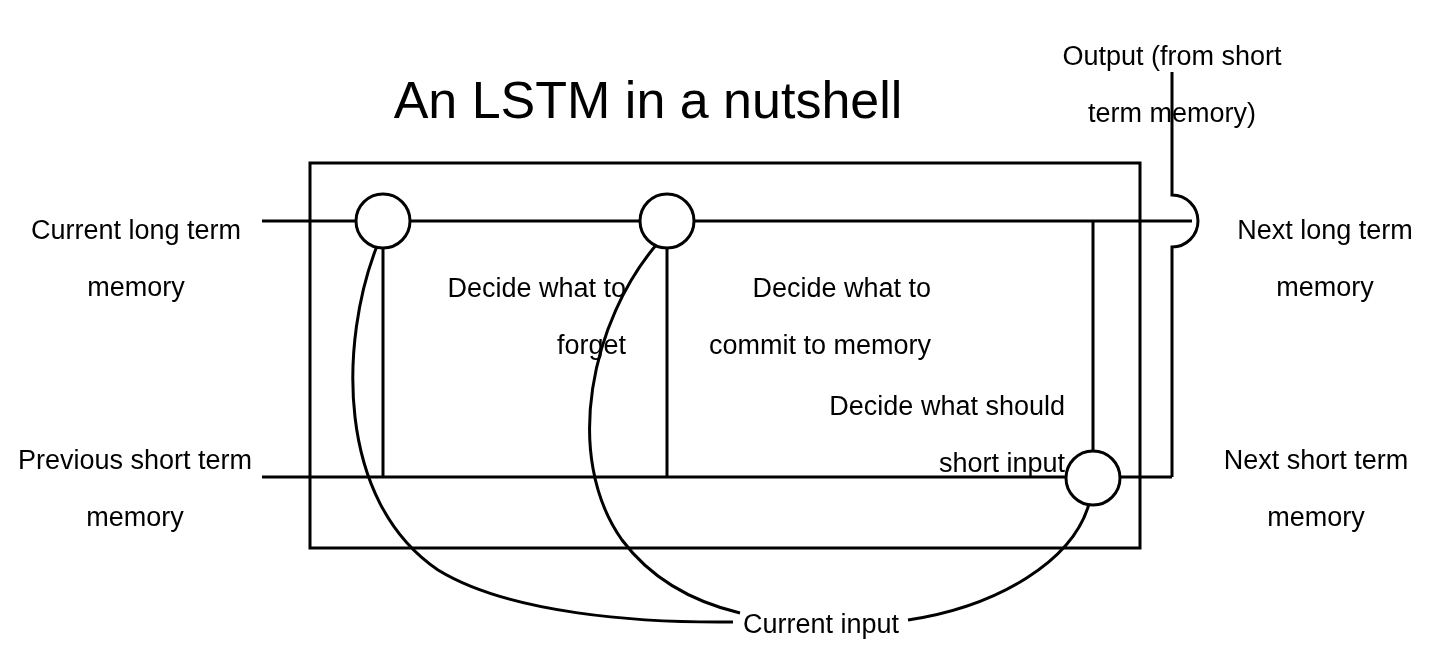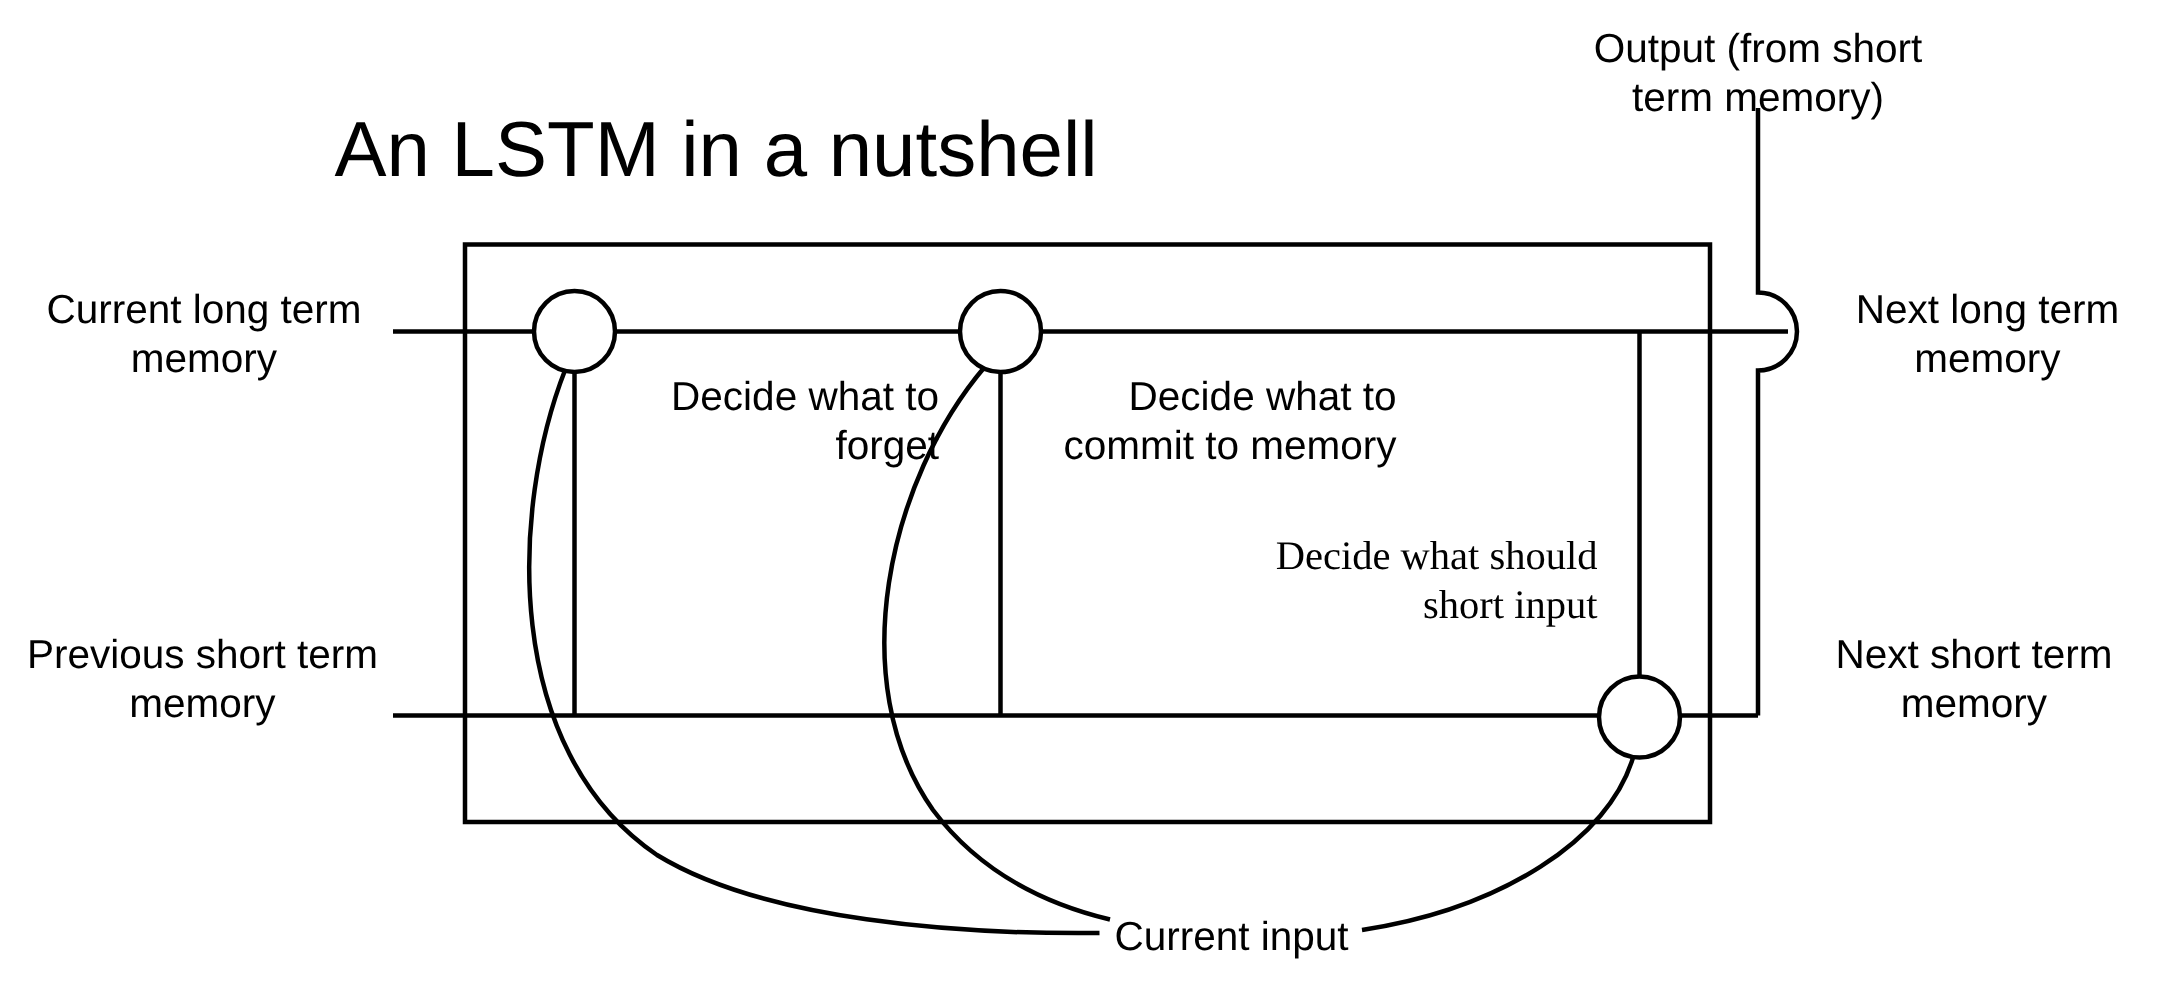--- a/index.html
+++ b/index.html
@@ -15,33 +15,34 @@
   svg.diagram {
     position: absolute;
     left: 0; top: 0;
     width: 1446px; height: 656px;
   }
   .shape { fill: none; stroke: #000000; stroke-width: 3; stroke-linecap: butt; }
   .gate  { fill: #ffffff; stroke: #000000; stroke-width: 3; }
   .title {
     position: absolute;
     left: 223px; top: 72px; width: 850px;
+    text-align: center;
     font-size: 52px;
     line-height: 56px;
     white-space: nowrap;
   }
   .lbl {
     position: absolute;
     font-size: 27px;
     line-height: 33px;
   }
   .lbl.center { text-align: center; }
   .lbl.left   { text-align: right; }
   .lbl.right  { text-align: right; }
-  .ln { display: block; }
+  .ln { display: block; margin-top: 24px; }
 </style>
 </head>
 <body>
 
 <div class="stage">
 
   <svg class="diagram" viewBox="0 0 1446 656" aria-hidden="true">
 
     <line class="shape" x1="262" y1="221" x2="1192" y2="221"></line>
     <line class="shape" x1="262" y1="477" x2="1172" y2="477"></line>
@@ -93,20 +94,20 @@
   <div class="lbl left" style="left:396px; top:248px; width:230px;">
     <span class="ln">Decide what to</span>
     <span class="ln">forget</span>
   </div>
 
   <div class="lbl left" style="left:681px; top:248px; width:250px;">
     <span class="ln">Decide what to</span>
     <span class="ln">commit to memory</span>
   </div>
 
-  <div class="lbl right" style="left:800px; top:354px; width:265px;font-family:Liberation Serif, serif;">
+  <div class="lbl right" style="left:800px; top:366px; width:265px;">
     <span class="ln">Decide what should</span>
     <span class="ln">short input</span>
   </div>
 
   <div class="lbl center" style="left:731px; top:608px; width:180px;">Current input</div>
 
 </div>
 
 </body></html>

